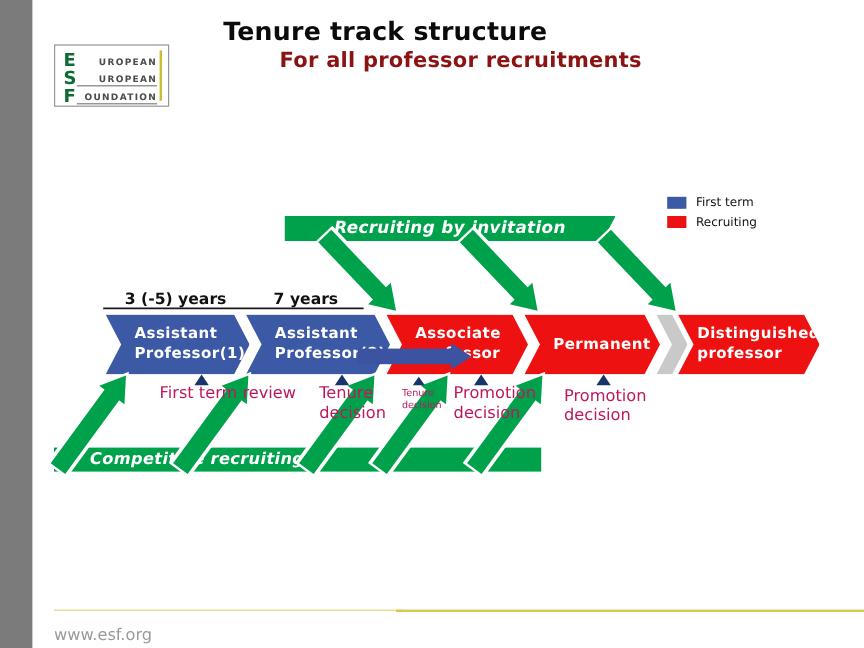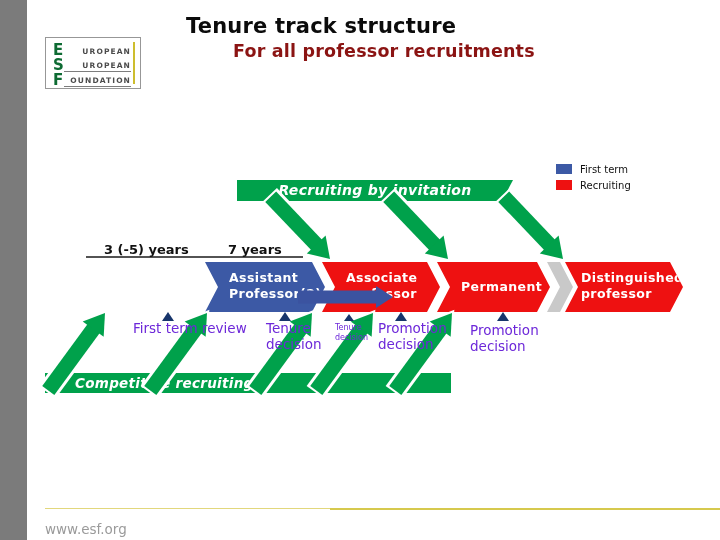--- a/index.html
+++ b/index.html
@@ -55,21 +55,21 @@
   .s3 .lbl{padding-top:17px;white-space:nowrap;}
   .sepc{left:547px;width:26px;}
   .s4{left:565px;width:118px;}
   .s4 .lbl{padding-left:16px;width:102px;}
   .s0 .lbl,.s1 .lbl{width:95px;}
   .s2 .lbl{width:80px;}
 
   svg.overlay{position:absolute;left:0;top:0;z-index:5;pointer-events:none;}
 
   
-  .milestone{position:absolute;font-size:13.5px;color:#6d28d9;z-index:6;line-height:1.18;}
+  .milestone{position:absolute;font-size:13.5px;color:#be185d;z-index:6;line-height:1.18;}
   .m0{left:133px;top:321px;white-space:nowrap;}
   .m1{left:266px;top:321px;width:64px;}
   .m2{left:335px;top:323px;width:44px;font-size:8px;line-height:1.25;}
   .m3{left:378px;top:321px;width:80px;}
   .m4{left:470px;top:323px;width:86px;}
 
   
   .footer-url{position:absolute;left:45px;top:491px;font-size:13.5px;color:#9a9a9a;z-index:2;margin-top:30px;}
   .yline{position:absolute;background:#d6c94e;z-index:1;}
   .y1{left:45px;top:508px;width:290px;height:1px;background:#e2d77c;}
@@ -112,20 +112,23 @@
       <span class="legend-label">Recruiting</span>
     </div>
   </div>
 
   <div class="banner banner-top">Recruiting by invitation</div>
   <div class="banner banner-bottom">Competitive recruiting</div>
 
   <div class="duration d0">3 (-5) years</div>
   <div class="duration d1">7 years</div>
 
+  <div class="chev fixed s0">
+    <div class="lbl">Assistant Professor(1)</div>
+  </div>
   <div class="chev fixed s1">
     <div class="lbl">Assistant Professor(2)</div>
   </div>
   <div class="chev permanent s2">
     <div class="lbl">Associate professor</div>
   </div>
   <div class="chev permanent s3">
     <div class="lbl">Permanent</div>
   </div>
   <div class="chev sep sepc"></div>

